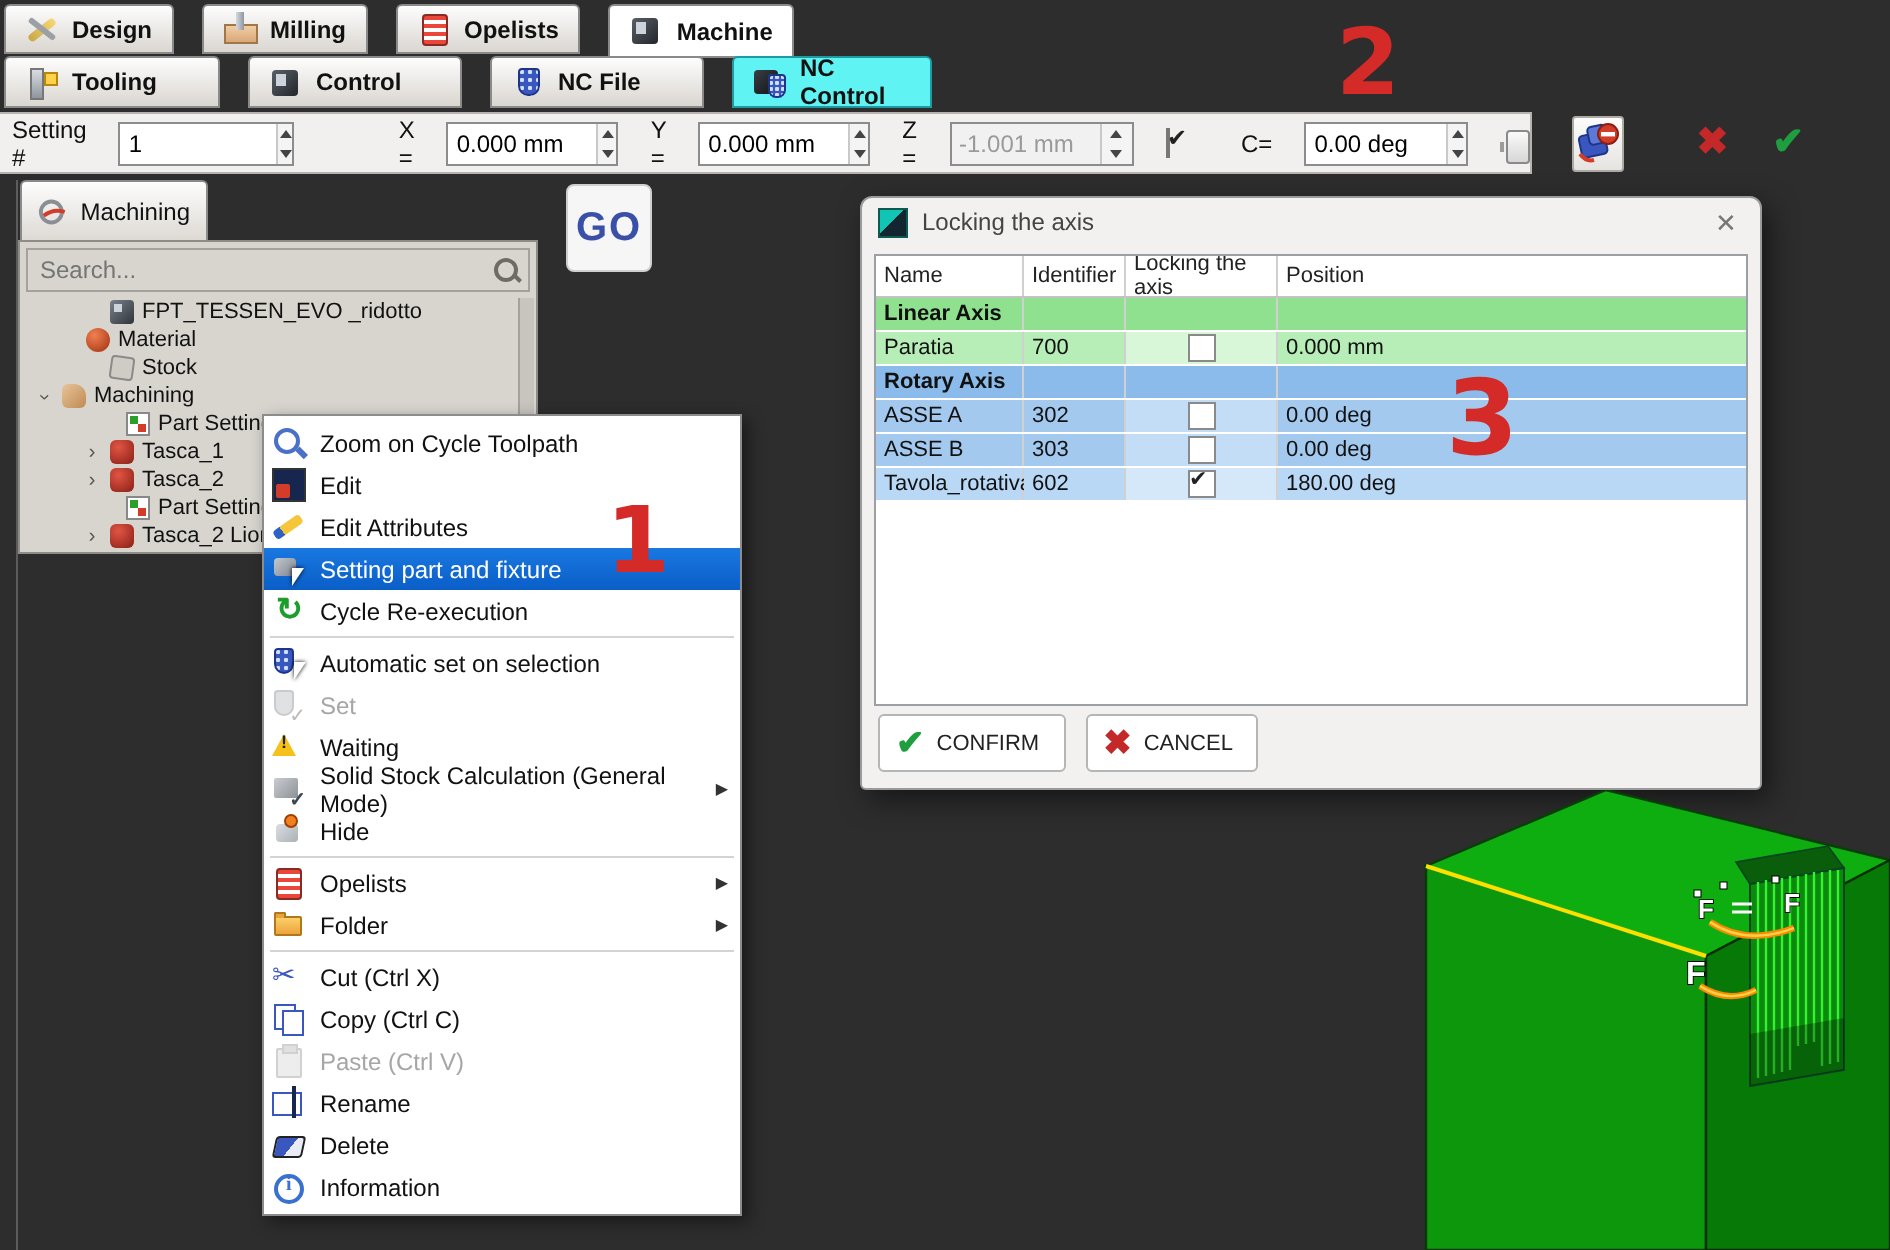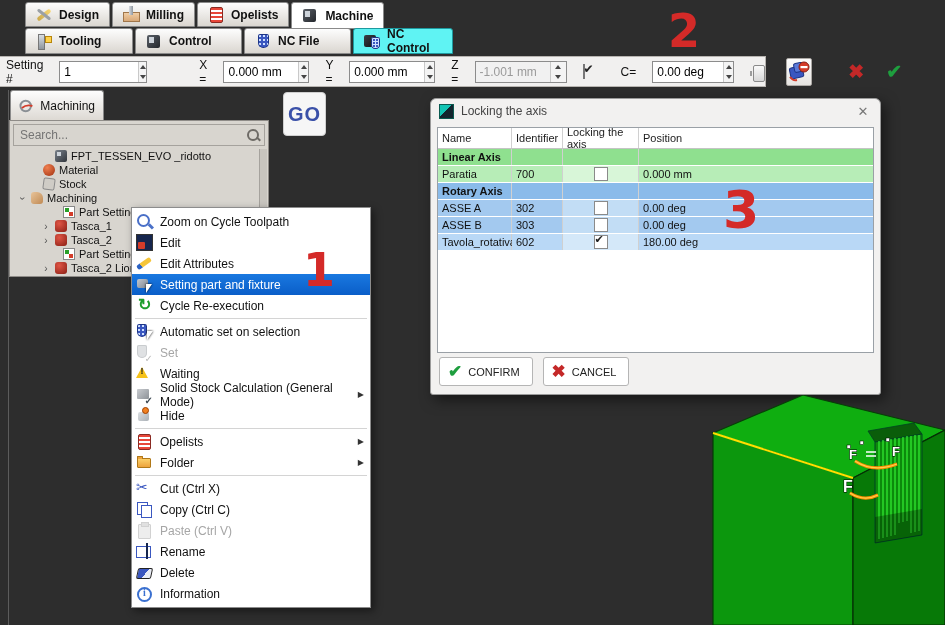--- a/index.html
+++ b/index.html
@@ -1,19 +1,19 @@
 <!DOCTYPE html>
 <html><head>
 <meta charset="utf-8">
 <style>
   html,body{margin:0;padding:0;background:#2d2d2d;}
   .stage{position:relative;width:945px;height:625px;background:#2d2d2d;overflow:hidden;
          font-family:"Liberation Sans",sans-serif;color:#111;}
   
-  .tabrow{position:absolute;left:2px;display:flex;gap:2px;margin-left:23px;}
+  .tabrow{position:absolute;left:2px;display:flex;gap:14px;}
   .rtab{display:flex;align-items:center;gap:6px;height:25px;padding:0 10px;
         background:linear-gradient(180deg,#fdfdfd,#dad6d0);border:1px solid #8a8a8a;border-radius:3px 3px 0 0;
         font-size:12px;font-weight:700;color:#111;box-sizing:border-box;}
   .rtab.active1{background:#ffffff;height:27px;text-align:center;}
   .rtab2{height:26px;font-weight:700;}
   .rtab.active2{background:#5ff3f3;border-color:#1e9aa0;}
   .ric{width:17px;height:17px;position:relative;display:inline-block;flex:0 0 17px;}
   .r-design::before{content:"";position:absolute;left:0;top:7px;width:16px;height:4px;border-radius:2px;
       background:linear-gradient(90deg,#caa84a,#f7d774);transform:rotate(-38deg);}
   .r-design::after{content:"";position:absolute;left:0;top:7px;width:16px;height:3px;border-radius:2px;
@@ -329,21 +329,21 @@
   </div>
   <div class="tree">
     <div class="trow" style="padding-left:44px;">
           <span class="tic t-machine"></span>
           <span>FPT_TESSEN_EVO _ridotto</span>
         </div>
     <div class="trow" style="padding-left:32px;">
           <span class="tic t-material"></span>
           <span>Material</span>
         </div>
-    <div class="trow" style="padding-left:32px;">
+    <div class="trow" style="padding-left:44px;">
           <span class="tic t-stock"></span>
           <span>Stock</span>
         </div>
     <div class="trow" style="padding-left:6px;">
           <span class="chev exp">›</span>
           <span class="tic t-machining"></span>
           <span>Machining</span>
         </div>
     <div class="trow" style="padding-left:52px;">
           <span class="tic t-part"></span>

